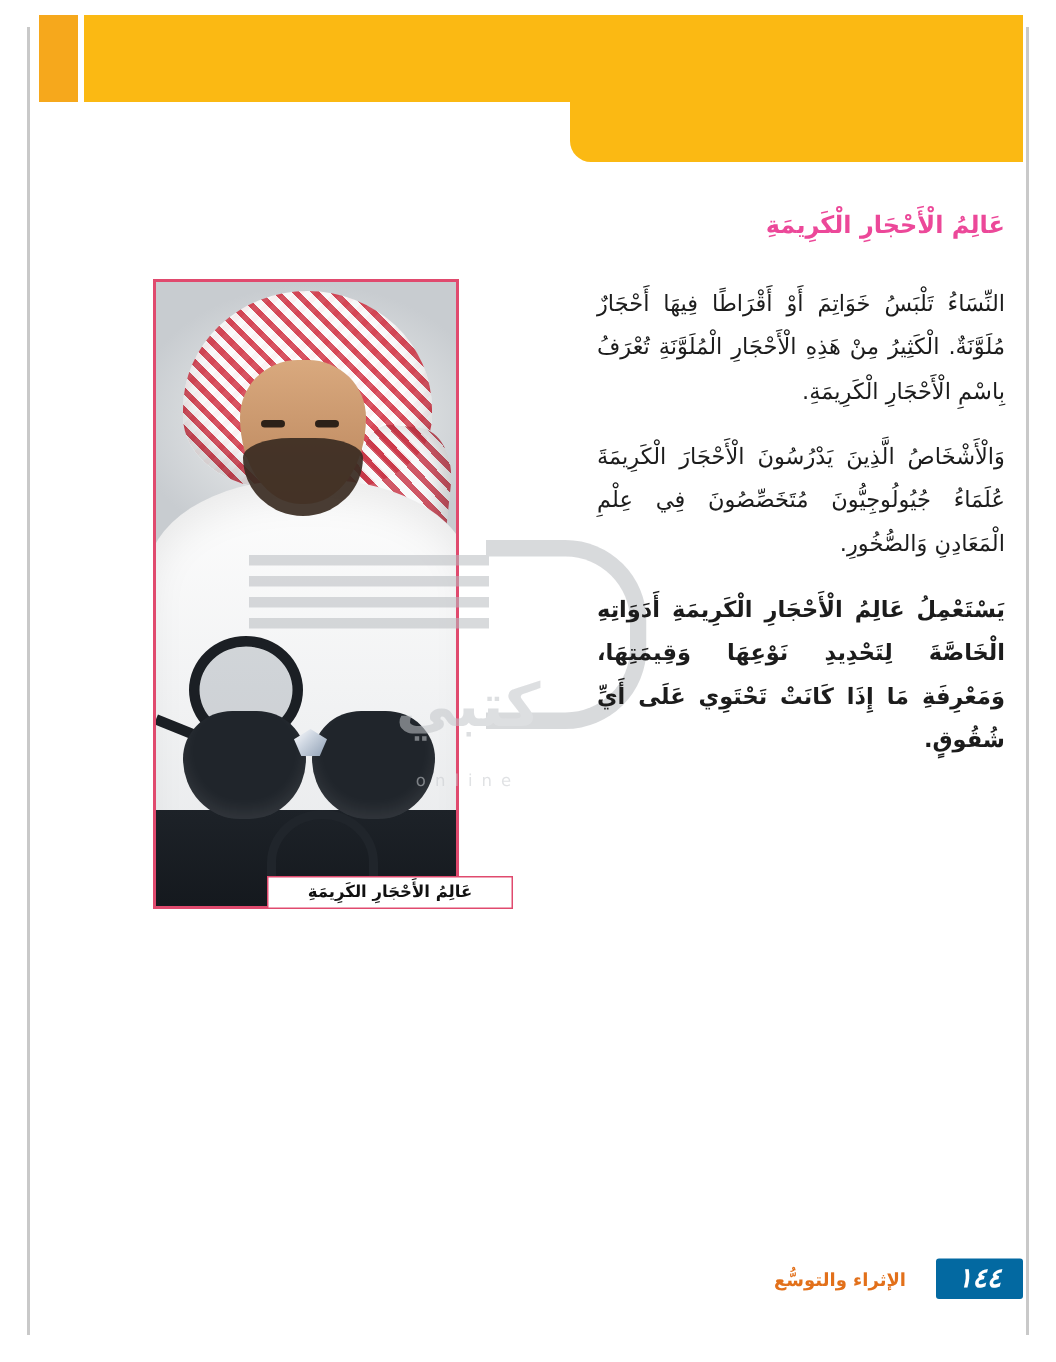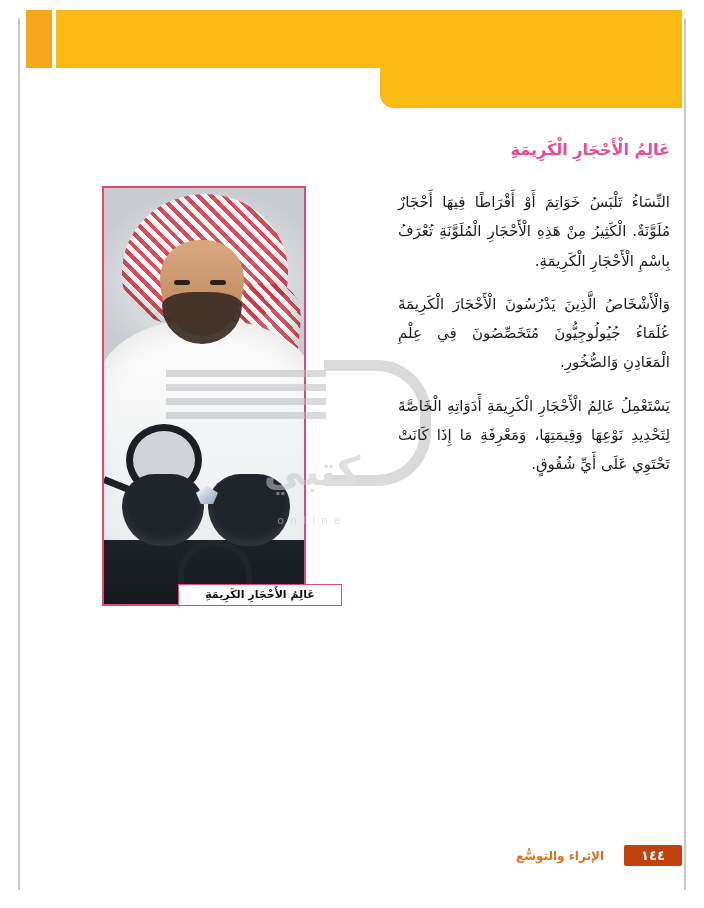--- a/index.html
+++ b/index.html
@@ -103,21 +103,21 @@
     text-align: right;
     color: #1c1c1c;
   }
   .para {
     font-size: 15px;
     line-height: 1.95;
     margin: 0 0 14px 0;
     text-align: justify;
     text-justify: inter-word;
   }
-  .para:last-child { margin-bottom: 8px; }
+  .para:last-child { margin-bottom: 8px; font-weight: bold; }
 
   
   .figure {
     position: absolute;
     top: 186px;
     left: 102px;
     width: 204px;
     height: 420px;
     border: 2px solid #e04a6e;
     box-sizing: border-box;
@@ -327,28 +327,29 @@
   
   .footer {
     position: absolute;
     bottom: 42px;
     right: 22px;
     display: flex;
     align-items: center;
     direction: rtl;
   }
   .footer-page {
-    background: #c2410c;
+    background: #0369a1;
     color: #ffffff;
-    font-size: 13px;
+    font-size: 18px;
     font-weight: bold;
     padding: 3px 12px;
     border-radius: 2px;
     min-width: 34px;
     text-align: center;
+    font-style: italic;
   }
   .footer-label {
     color: #e2701a;
     font-size: 12px;
     font-weight: bold;
     margin-right: 20px;
     direction: rtl;
   }
 </style>
 </head>

